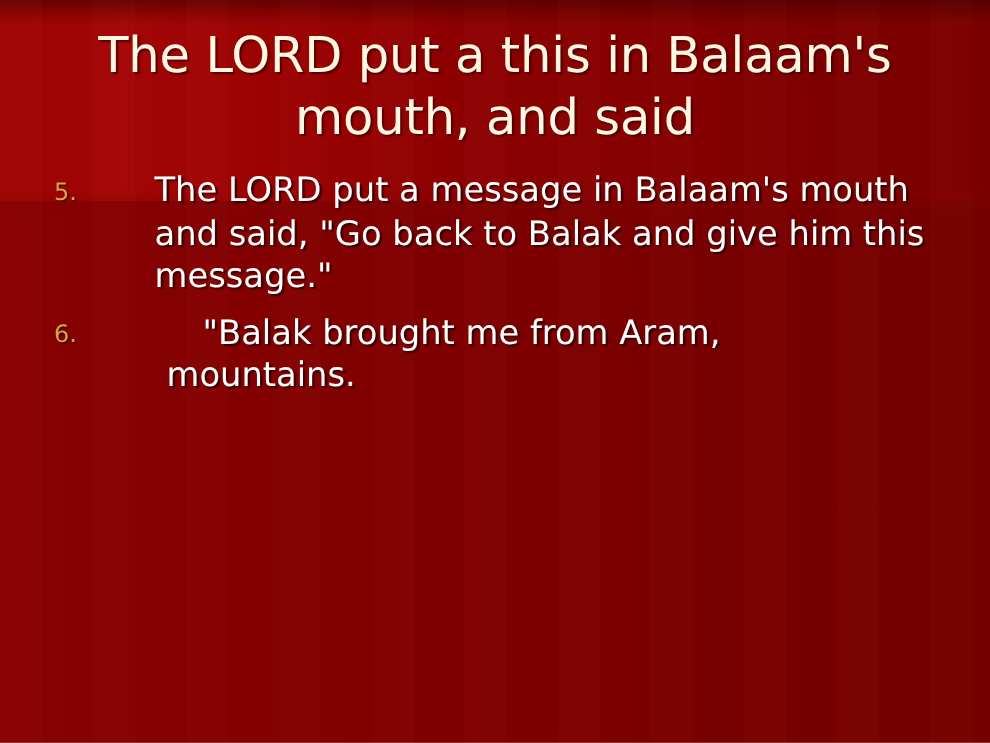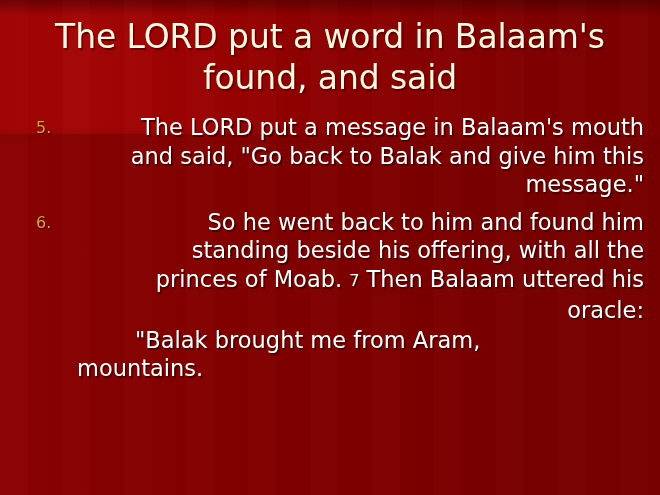--- a/index.html
+++ b/index.html
@@ -127,21 +127,20 @@
   }
 
   .para-text {
     display: block;
     margin-left: 77px;
     margin-right: 16px;
   }
 
   .first-indent {
     padding-left: 26px;
-    text-align: right;
   }
 
   #para-5 { margin-top: 0; }
   #para-6 { margin-top: 9px; }
 
   .verse-num {
     font-size: 16px;
     vertical-align: baseline;
     position: relative;
     top: -1px;
@@ -149,48 +148,47 @@
 
   
   .poem {
     color: #ffffff;
     font-size: 22.5px;
     line-height: 28.5px;
     text-shadow: 1.6px 1.6px 0.8px rgba(50,0,0,0.85);
     white-space: pre;
   }
   .poem-indent { padding-left: 135px; }
-  .poem-flush  { padding-left: 77px; }
+  .poem-flush  { padding-left: 111px; }
 
   #poem-block { margin-top: 1px; }
   #poem-gap { height: 11px; }
 </style>
 </head>
 <body>
 
 <div id="slide">
 
   <div id="bg-upper-band"></div>
   <div id="bg-lower"></div>
   <div id="bg-seam"></div>
   <div id="bg-top-vignette"></div>
   <div id="bg-stripes"></div>
 
-  <div id="title">The LORD put a word in Balaam's found, and said</div>
+  <div id="title">The LORD put a this in Balaam's mouth, and said</div>
 
   <div id="body-block">
 
     <div class="para" id="para-5">
       <span class="marker">5.</span>
       <span class="para-text first-indent">The LORD put a message in Balaam's mouth and said, "Go back to Balak and give him this message."</span>
     </div>
 
     <div class="para" id="para-6">
       <span class="marker">6.</span>
-      <span class="para-text first-indent"><span>So he went back to him and found him standing beside his offering, with all the princes of Moab. </span><span class="verse-num">7</span><span> Then Balaam uttered his oracle:</span></span>
     </div>
 
     <div id="poem-block">
       <div class="poem poem-indent">"Balak brought me from Aram,</div>
       <div class="poem poem-flush">mountains.</div>
       <div id="poem-gap"></div>
     </div>
 
   </div>
 </div>

